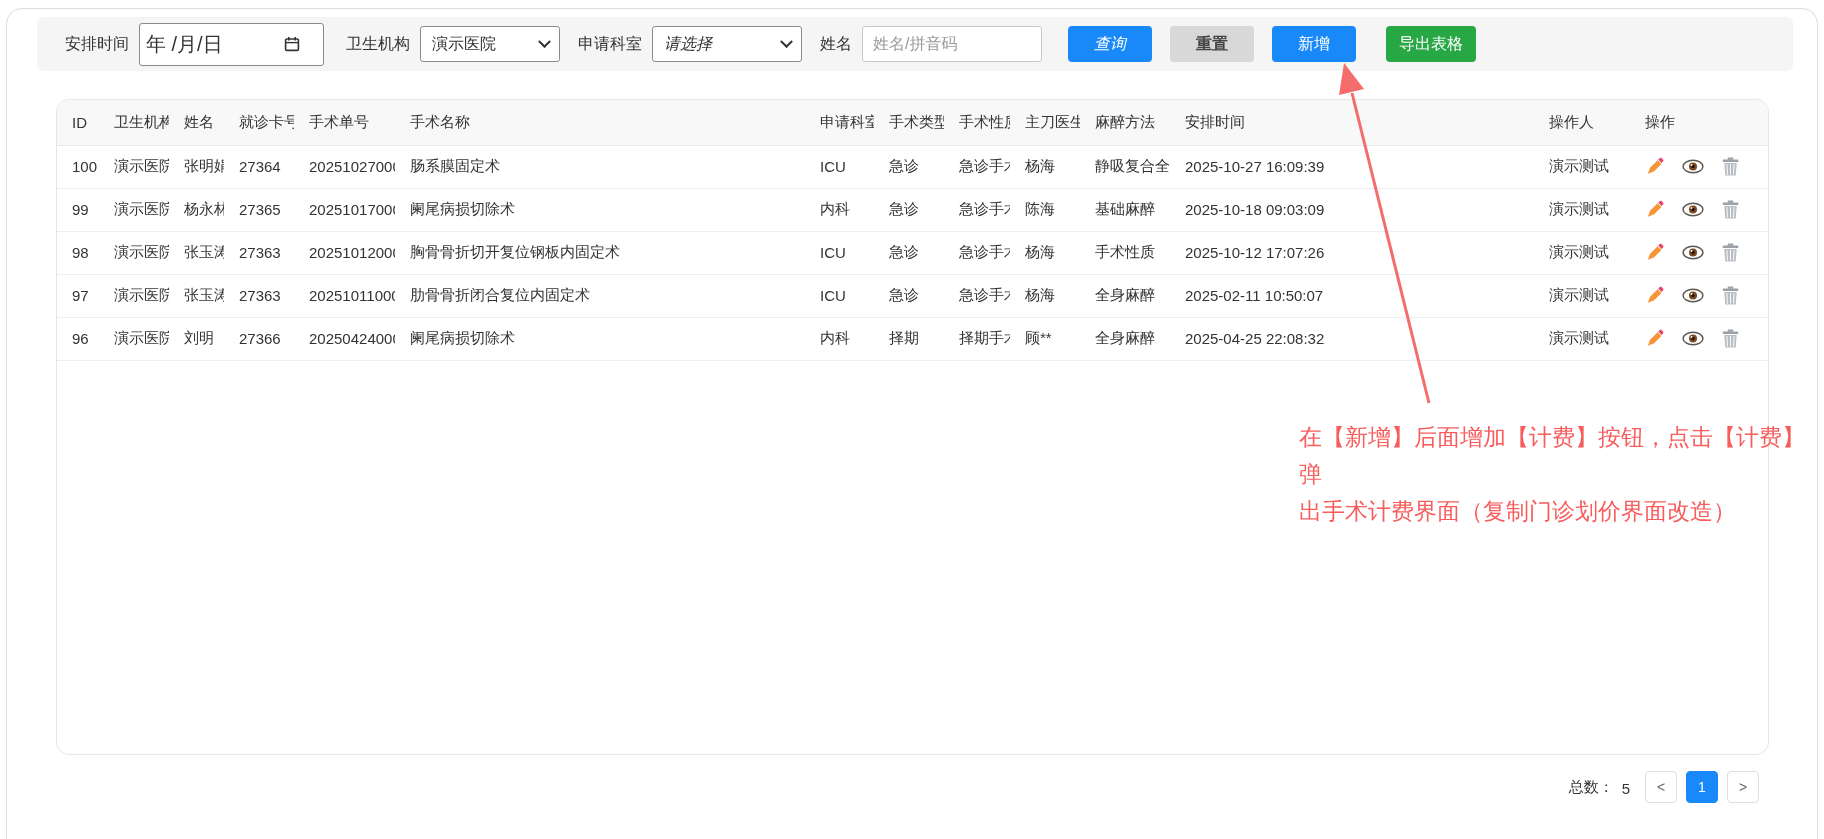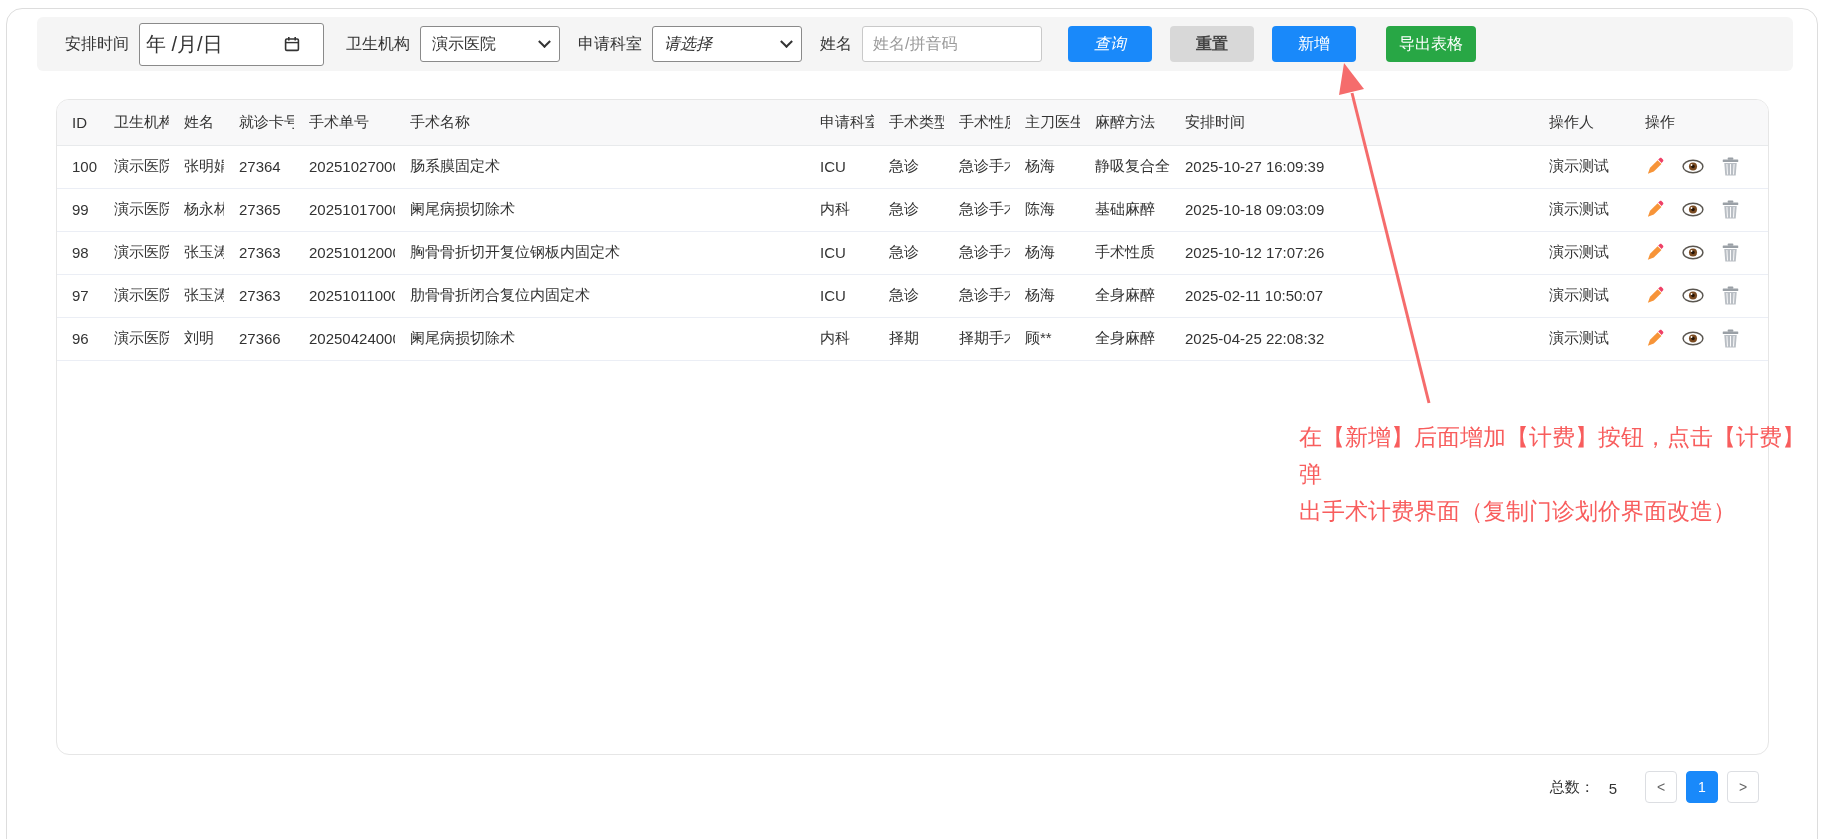--- a/index.html
+++ b/index.html
@@ -41,21 +41,21 @@
     background:#fff; border:1px solid var(--border); border-radius:13px; overflow:hidden;}
   table{width:100%; border-collapse:collapse; table-layout:fixed; font-size:15px; color:#333;}
   thead th{background:#f8f8f9; height:45px; text-align:left; padding:0 4px 0 15px;
     font-weight:400; color:#333; border-bottom:1px solid #e8eaec; white-space:nowrap; overflow:hidden;}
   tbody td{height:43px; padding:0 4px 0 15px; border-bottom:1px solid var(--rowline);
     white-space:nowrap; overflow:hidden;}
   .icon-btn{display:inline-block; margin-right:14px; cursor:pointer; vertical-align:middle; line-height:0;}
   
   .pagination{position:absolute; right:58px; top:762px; display:flex; align-items:center;
     font-size:15px; color:#333;}
-  .total{margin-right:19px; display:flex; align-items:flex-end; gap:14px;}
+  .total{margin-right:6px; display:flex; align-items:flex-end; gap:8px;}
   .pg{width:32px; height:32px; border:1px solid #dcdee2; background:#fff; border-radius:4px;
     margin-left:9px; font-size:14px; color:#666; cursor:pointer;
     display:flex; align-items:center; justify-content:center;
     font-family:"Liberation Sans","DejaVu Sans",sans-serif;}
   .pg.active{background:var(--primary); border-color:var(--primary); color:#fff;}
   
   .annotation{position:absolute; left:1292px; top:410px; width:515px; font-size:23px;
     line-height:37px; color:var(--danger); white-space:pre-line; z-index:5;}
   .arrow-overlay{position:absolute; left:0; top:0; pointer-events:none; z-index:6;}
 </style>

